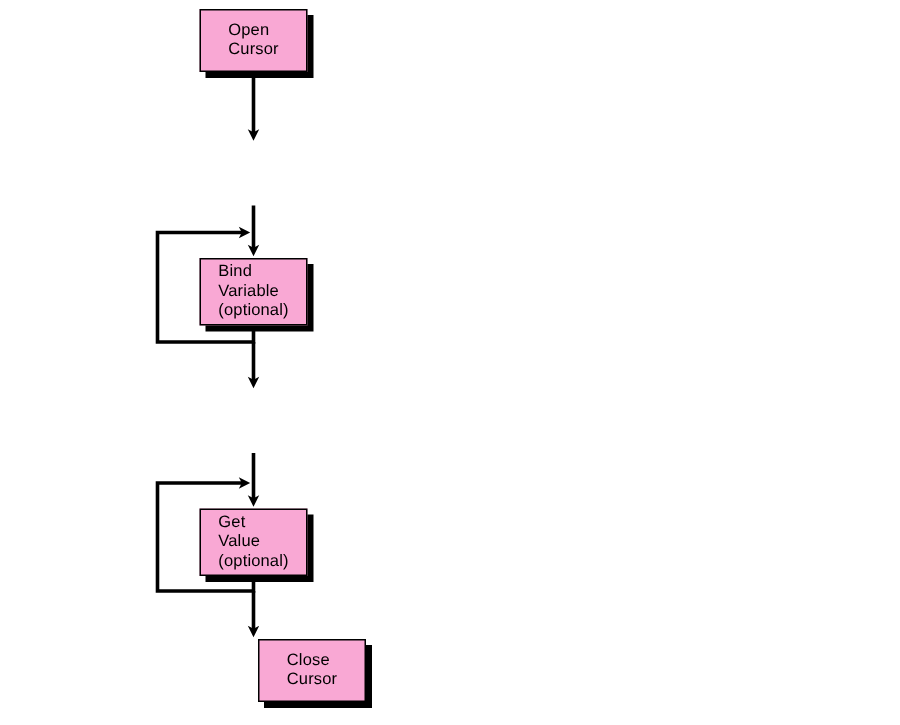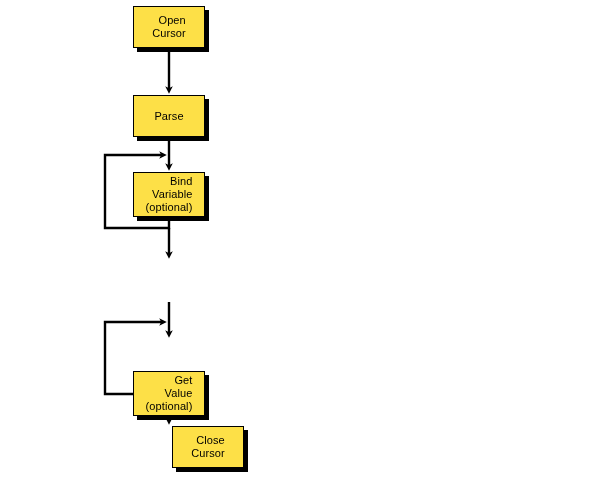--- a/index.html
+++ b/index.html
@@ -23,27 +23,27 @@
   #flow-svg {
     position: absolute;
     left: 0;
     top: 0;
     width: 600px;
     height: 483px;
   }
   .node {
     position: absolute;
     box-sizing: border-box;
-    background: #fde047;
+    background: #f9a8d4;
     border: 1.6px solid #000000;
     box-shadow: 4px 4px 0 0 #000000;
     display: flex;
     align-items: center;
     justify-content: center;
-    text-align: right;
+    text-align: left;
     line-height: 1.18;
     font-size: 11px;
     letter-spacing: 0.1px;
     z-index: 2;
   }
   .node .node-label {
     display: block;
     white-space: pre-line;
     padding: 0 2px;
   }
@@ -76,32 +76,29 @@
     <path d="M169,384 L169,394 L105,394 L105,322 L163,322" fill="none" stroke="#000000" stroke-width="2.4" marker-end="url(#arrowhead)"></path>
 
     <line x1="169" y1="394" x2="169" y2="421" stroke="#000000" stroke-width="2.4" marker-end="url(#arrowhead)"></line>
   </svg>
 
   <div class="node" style="left: 133px; top: 6px; width: 72px; height: 42px;">
     <span class="node-label">Open
 Cursor</span>
   </div>
 
-  <div class="node" style="left: 133px; top: 95px; width: 72px; height: 42px;">
-    <span class="node-label">Parse</span>
-  </div>
 
   <div class="node bold" style="left: 133px; top: 172px; width: 72px; height: 45px;">
     <span class="node-label">Bind
 Variable
 (optional)</span>
   </div>
 
 
-  <div class="node bold" style="left: 133px; top: 339px; width: 72px; height: 45px; margin-top: 32px;">
+  <div class="node bold" style="left: 133px; top: 339px; width: 72px; height: 45px;">
     <span class="node-label">Get
 Value
 (optional)</span>
   </div>
 
   <div class="node" style="left: 133px; top: 426px; width: 72px; height: 42px; margin-left: 39px;">
     <span class="node-label">Close
 Cursor</span>
   </div>
 

